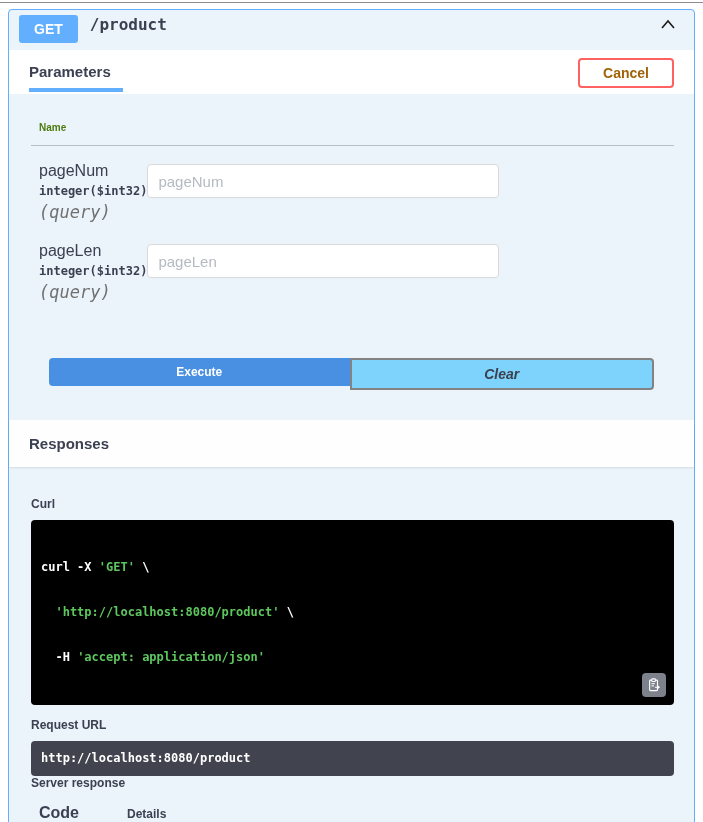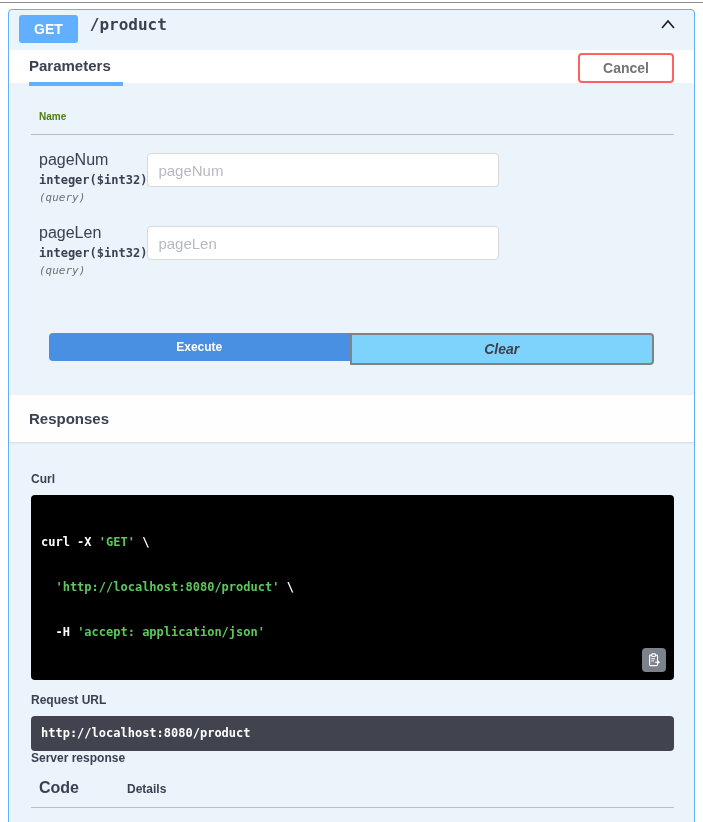--- a/index.html
+++ b/index.html
@@ -14,39 +14,39 @@
   
   .opblock-header { display:flex; align-items:flex-start; padding:5px 10px; height:40px; cursor:pointer; }
   .method-badge { background:#61affe; color:#fff; font-weight:bold; font-size:14px;
     padding:6px 15px; border-radius:3px; min-width:52px; text-align:center; }
   .path { font-family:"DejaVu Sans Mono", monospace; font-size:16px; font-weight:600;
     color:#3b4151; margin-left:12px; }
   .chevron { margin-left:auto; margin-right:6px; display:flex; align-items:center; }
 
   
   .tab-bar { background:#fff; display:flex; justify-content:space-between;
-    align-items:center; padding:10px 20px 0 20px; height:33px; }
+    align-items:center; padding:10px 20px 0 20px; height:44px; }
   .tab-item { font-size:15px; font-weight:bold; color:#3b4151; padding:0 12px 8px 0;
     border-bottom:4px solid #61affe; min-width:88px; cursor:pointer; }
-  .btn-cancel { background:#fff; border:2px solid #ff6060; color:#737373;
+  .btn-cancel { background:#fff; border:2px solid #ff6060; color:#a16207;
     font-weight:bold; font-size:14px; padding:5px 23px; border-radius:4px;
     margin-bottom:8px; cursor:pointer; }
 
   
   .params-section { padding:28px 20px 0 22px; }
   .table-head { display:flex; font-size:10px; font-weight:bold; color:#4d7c0f;
     padding:0 0 12px 8px; border-bottom:1px solid rgba(59,65,81,.3); }
   .col-name { flex:0 0 95px; }
   .col-desc { flex:1; }
   .param-row { display:flex; padding:16px 0 4px 8px; }
   .param-meta { flex:0 0 95px; }
   .param-name { font-size:16px; color:#3b4151; }
   .param-type { font-family:"DejaVu Sans Mono", monospace; font-size:12px;
     font-weight:bold; margin-top:4px; white-space:nowrap; }
-  .param-in { font-family:"DejaVu Sans Mono", monospace; font-size:11px;
+  .param-in { font-family:"DejaVu Sans Mono", monospace; font-size:17px;
     font-style:italic; color:#707070; margin-top:4px; }
   .param-input { width:352px; height:34px; border:1px solid #d9d9d9; border-radius:4px;
     padding:8px 10px; font-size:15px; font-family:"Liberation Sans", sans-serif;
     color:#3b4151; margin-top:2px; background:#fff; }
   .param-input::placeholder { color:#b5bac1; }
 
   
   .execute-row { display:flex; margin:52px 40px 0 40px; }
   .btn-execute { flex:1; height:28px; background:#4a90e2; color:#fff; font-weight:bold;
     font-size:12px; border:none; border-radius:4px 0 0 4px; cursor:pointer; }

